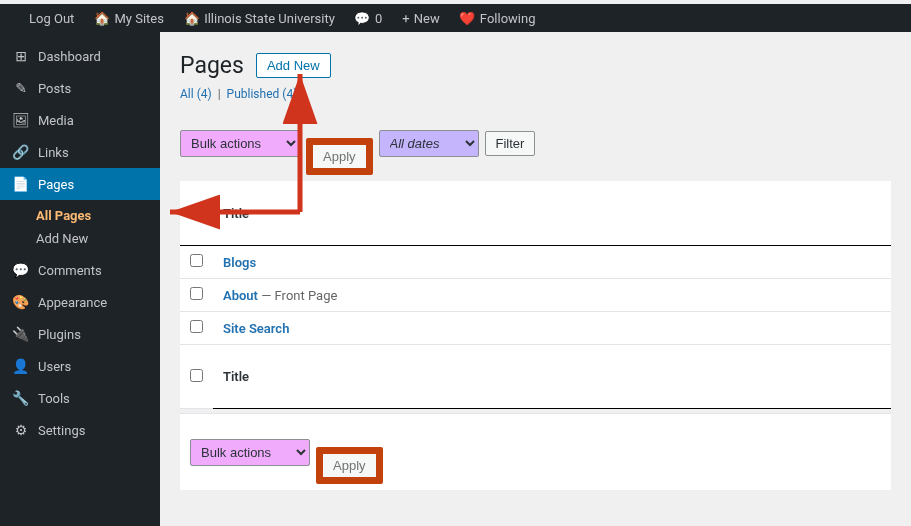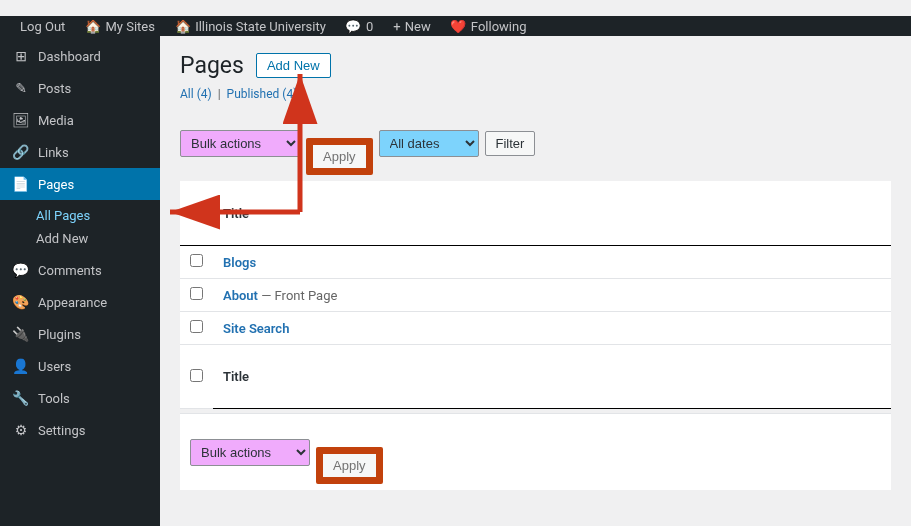--- a/index.html
+++ b/index.html
@@ -2,27 +2,27 @@
 <html><head>
   <meta charset="utf-8">
   <style>
     * { box-sizing: border-box; margin: 0; padding: 0; }
     body { font-family: -apple-system, BlinkMacSystemFont, "Segoe UI", Roboto, sans-serif; font-size: 13px; background: #f0f0f1; }
 
     
     #wpadminbar {
       background: #1d2327;
       color: #fff;
-      height: 20px;
+      height: 28px;
       display: flex;
       align-items: center;
-      padding: 0 12px;
+      padding: 0 21px;
       gap: 4px;
       position: fixed;
-      top: 16px; left: 0; right: 0;
+      top: 4px; left: 0; right: 0;
       z-index: 100;
     }
     .adminbar-item {
       display: flex; align-items: center; gap: 4px;
       color: #c3c4c7; font-size: 13px;
       padding: 0 8px; height: 32px; cursor: pointer;
     }
 
     
     .layout {
@@ -44,21 +44,21 @@
       padding: 8px 12px; cursor: pointer;
       white-space: nowrap;
     }
     .sidebar-item.active { background: #0073aa; color: #fff; }
     .sidebar-icon { font-size: 14px; width: 18px; text-align: center; }
     .sidebar-sub { padding-left: 36px; padding-top: 4px; padding-bottom: 4px; }
     .sidebar-sub-item {
       display: block; color: #c3c4c7; font-size: 13px;
       padding: 4px 0; cursor: pointer;
     }
-    .sidebar-sub-item.active { color: #7dd3fc; font-weight: 400; }
+    .sidebar-sub-item.active { color: #fdba74; font-weight: 700; }
 
     
     .main {
       flex: 1;
       background: #f0f0f1;
       padding: 20px 20px 0 20px;
       overflow: hidden;
     }
     .page-header {
       display: flex; align-items: center; gap: 12px;
@@ -91,22 +91,23 @@
       min-width: 120px;
     }
     .apply-btn {
       background: #f6f7f7; border: 7px solid #c2410c;
       color: #737373; padding: 4px 10px; font-size: 13px;
       cursor: pointer; border-radius: 2px; margin-top: 27px;
     }
     .date-select {
       padding: 4px 6px; font-size: 13px;
       border: 1px solid #8c8f94; border-radius: 2px;
-      background: #7dd3fc; color: #2c3338;
+      background: #c4b5fd; color: #2c3338;
       min-width: 100px;
+      font-style: italic;
     }
     .filter-btn {
       background: #f6f7f7; border: 1px solid #8c8f94;
       color: #2c3338; padding: 4px 10px; font-size: 13px;
       cursor: pointer; border-radius: 2px;
     }
 
     
     .pages-table {
       width: 100%; border-collapse: collapse;

